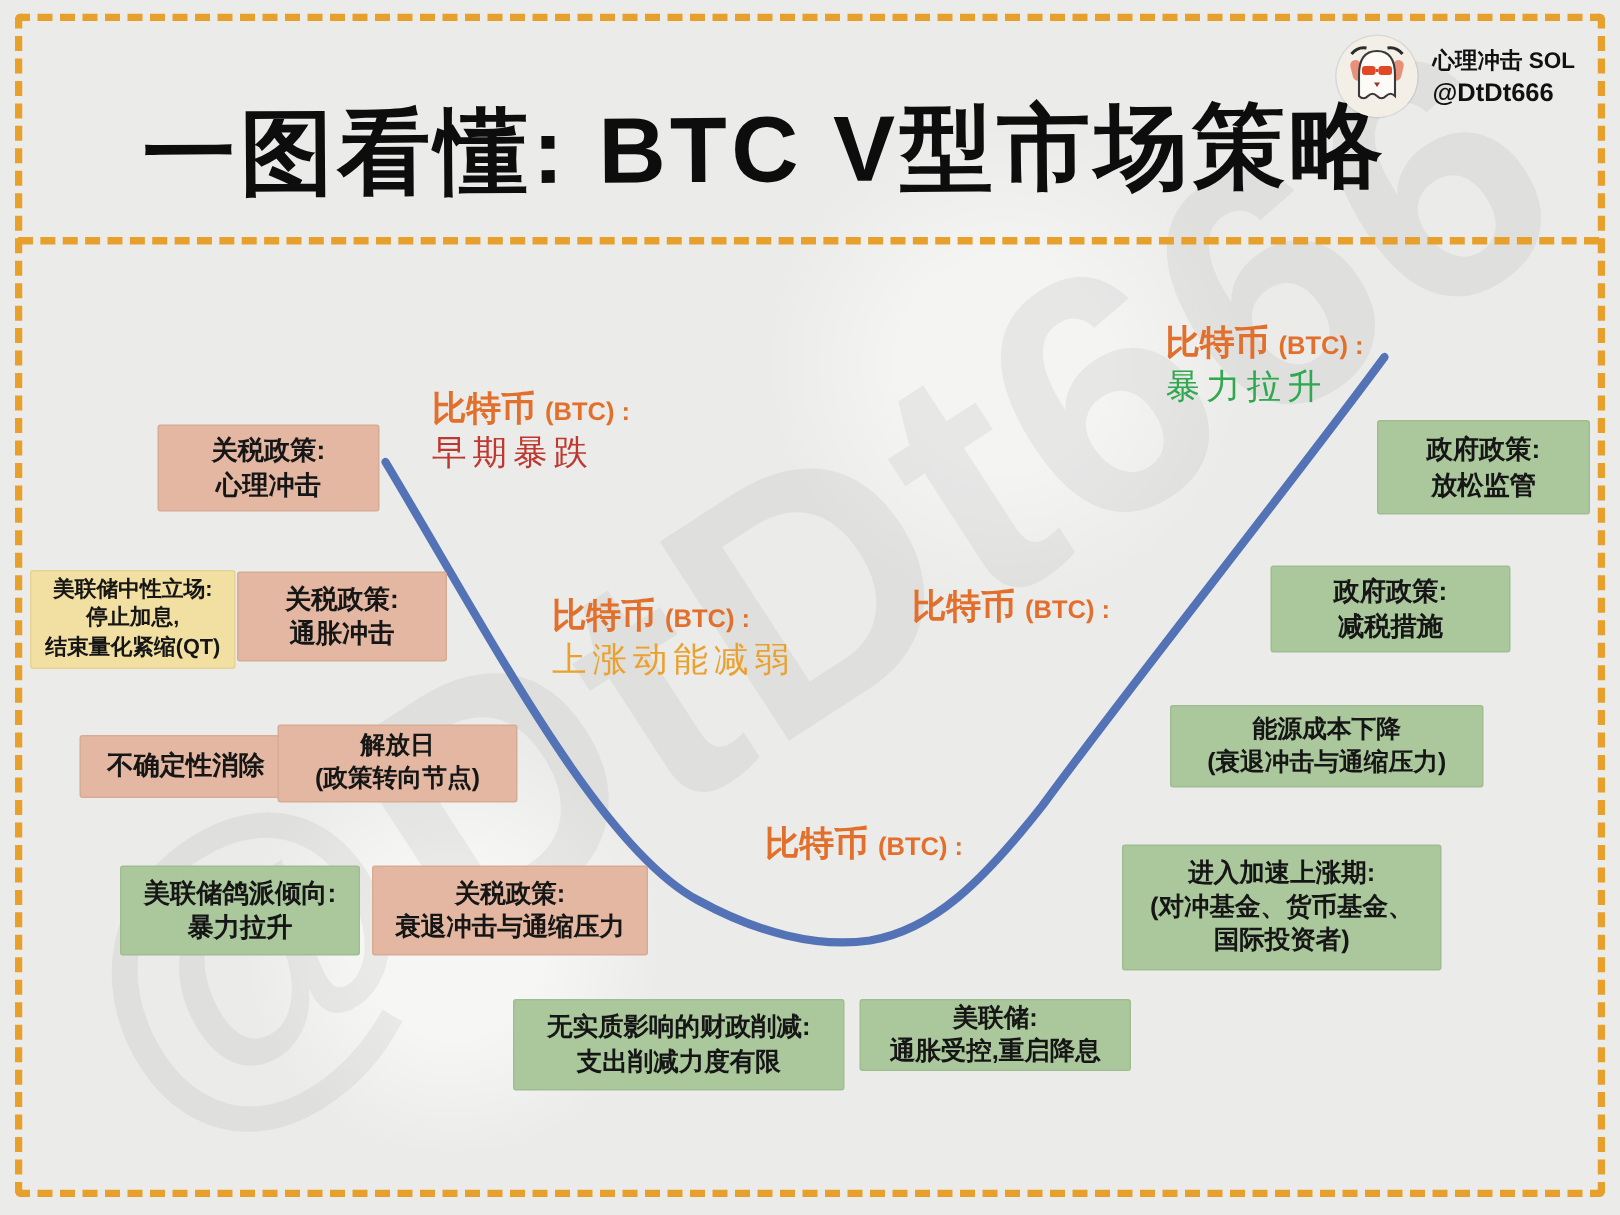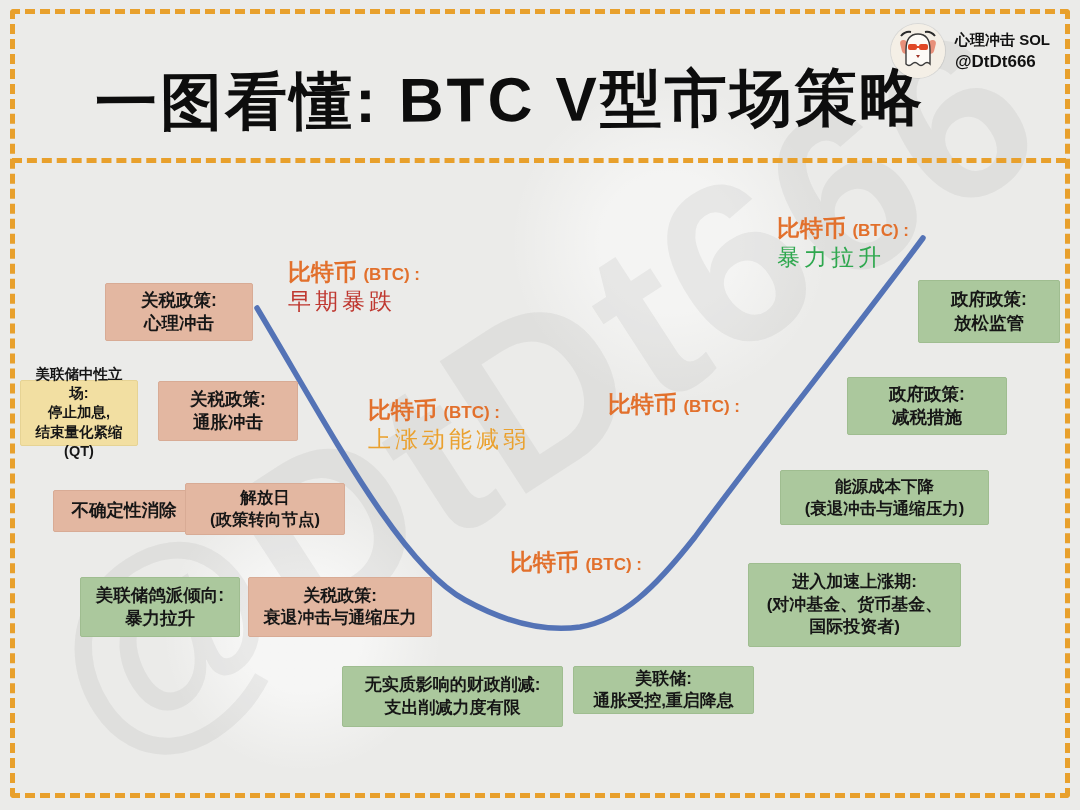--- a/index.html
+++ b/index.html
@@ -106,21 +106,21 @@
     <div class="l1"><span>比特币</span> <span class="ticker">(BTC) :</span></div>
   </div>
 
   <div class="phase" style="left:777px;top:214px;">
     <div class="l1"><span>比特币</span> <span class="ticker">(BTC) :</span></div>
     <div class="l2 c-green">暴力拉升</div>
   </div>
 
   <div class="box salmon" style="left:105px;top:283px;width:148px;height:58px;">关税政策:
 心理冲击</div>
-  <div class="box yellow" style="left:20px;top:380px;width:118px;height:66px;font-size:14.5px;">美联储中性立场:
+  <div class="box yellow" style="left:20px;top:380px;width:137px;height:66px;font-size:14.5px;">美联储中性立场:
 停止加息,
 结束量化紧缩(QT)</div>
   <div class="box salmon" style="left:158px;top:381px;width:140px;height:60px;">关税政策:
 通胀冲击</div>
   <div class="box salmon" style="left:53px;top:490px;width:142px;height:42px;">不确定性消除</div>
   <div class="box salmon" style="left:185px;top:483px;width:160px;height:52px;font-size:16.5px;">解放日
 (政策转向节点)</div>
   <div class="box green" style="left:80px;top:577px;width:160px;height:60px;">美联储鸽派倾向:
 暴力拉升</div>
   <div class="box salmon" style="left:248px;top:577px;width:184px;height:60px;font-size:17px;">关税政策:

